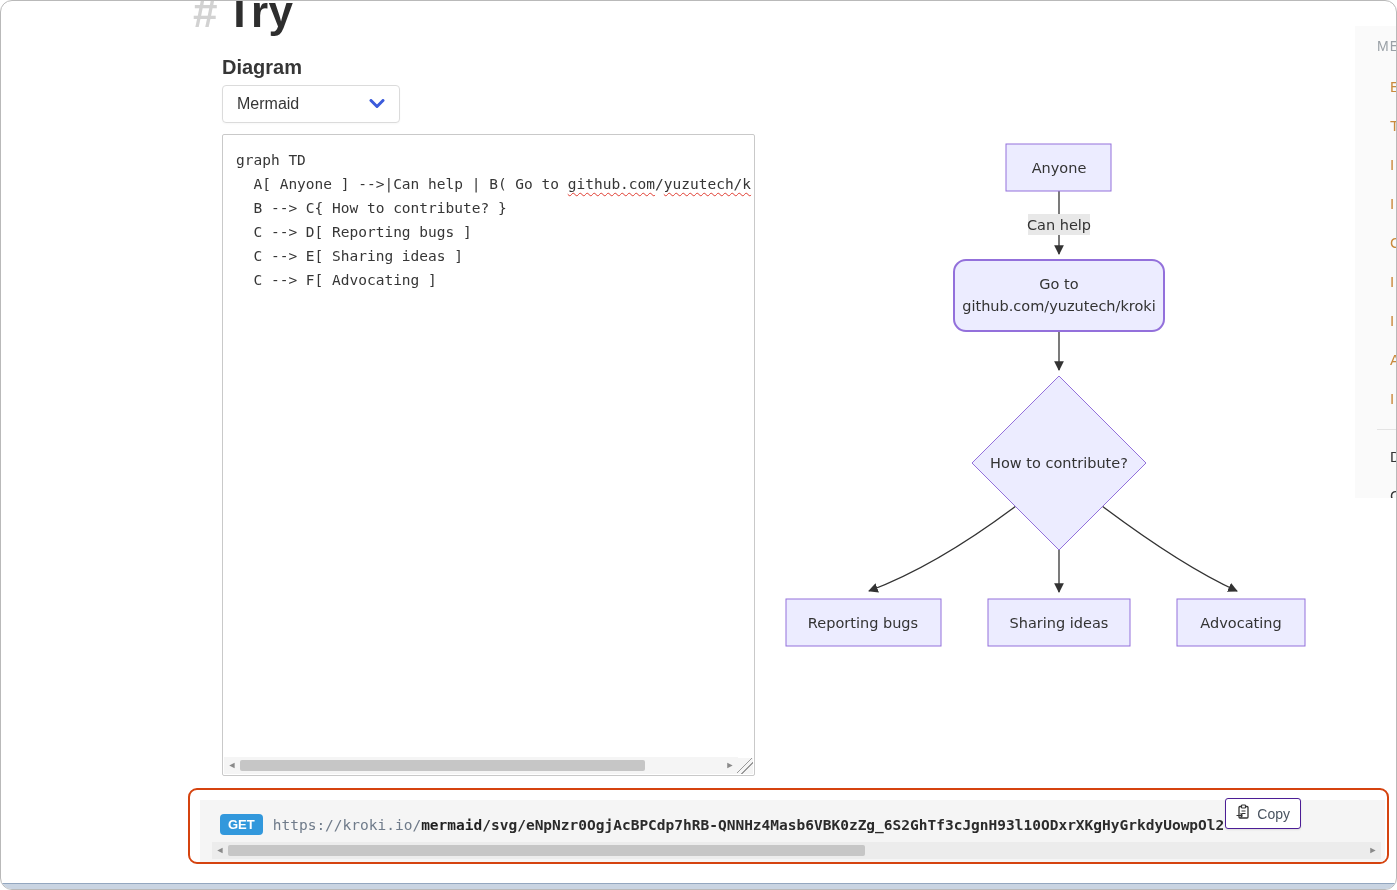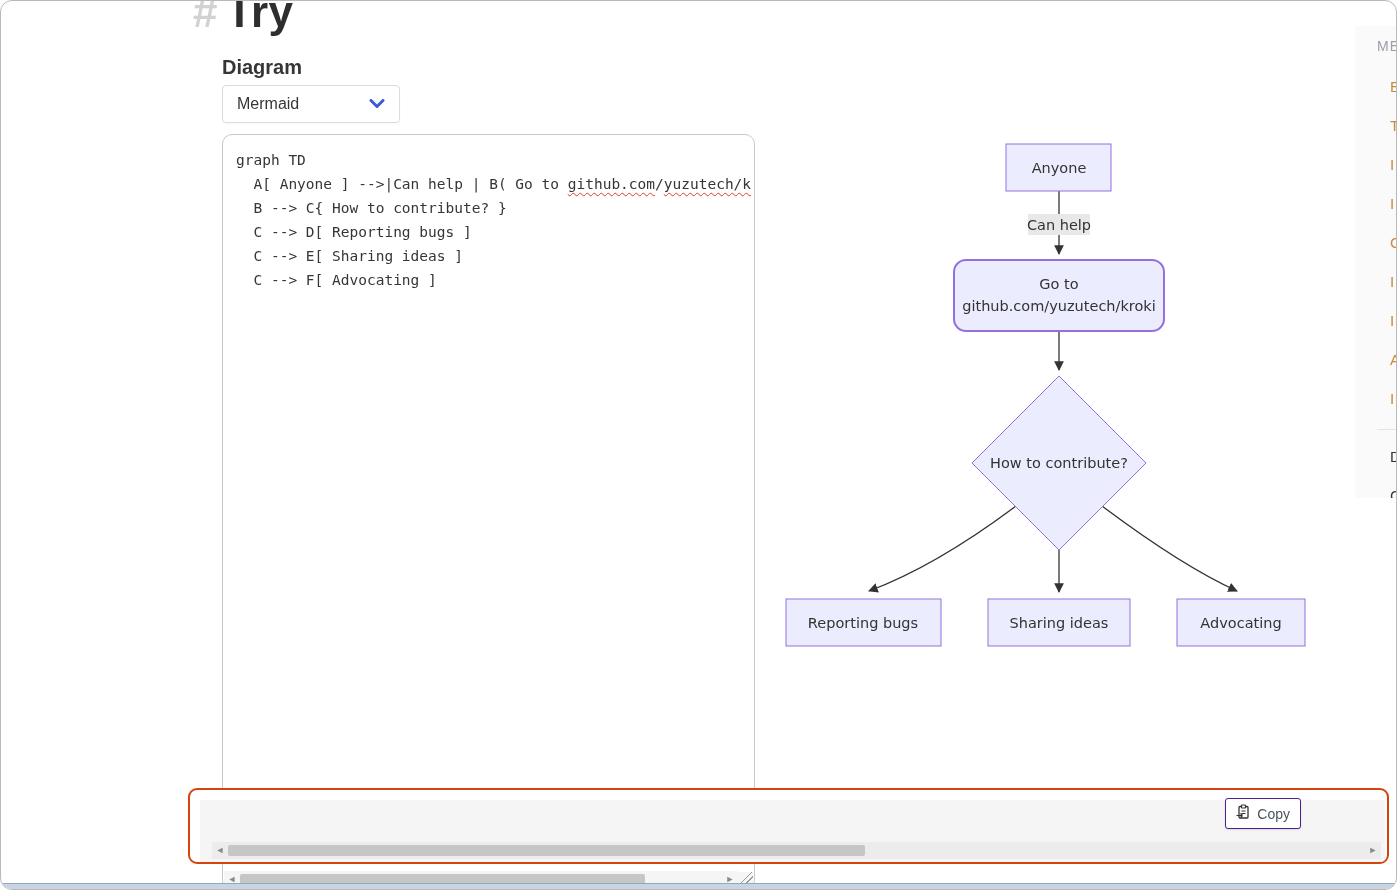--- a/index.html
+++ b/index.html
@@ -9,21 +9,21 @@
   
   .page-heading { position:absolute; left:192px; top:-14px; font-size:44px; font-weight:700; color:#2e2e2e; letter-spacing:.5px; }
   .page-heading .hash { color:#d2d2d2; margin-right:8px; font-weight:600; }
 
   
   .field-label { position:absolute; left:221px; top:55px; font-size:20px; font-weight:700; color:#363636; }
   .select-box { position:absolute; left:221px; top:84px; width:178px; height:38px; background:#fff; border:1px solid #dbdbdb; border-radius:4px; display:flex; align-items:center; justify-content:space-between; padding:0 14px; cursor:pointer; box-shadow:0 1px 2px rgba(0,0,0,.03); }
   .select-box .sel-text { font-size:16px; color:#363636; }
 
   
-  .code-editor { position:absolute; left:221px; top:133px; width:533px; height:756px; background:#fff; border:1px solid #c9c9c9; border-radius:10px; }
+  .code-editor { position:absolute; left:221px; top:133px; width:533px; height:642px; background:#fff; border:1px solid #c9c9c9; border-radius:2px; }
   .code-editor pre { font-family:"DejaVu Sans Mono", monospace; font-size:14.5px; line-height:24px; color:#363636; padding:13px 0 0 13px; white-space:pre; overflow:hidden; height:606px; }
   .misspell { text-decoration:underline wavy #e03c31 1px; text-underline-offset:3px; }
   .hscroll { position:absolute; left:1px; bottom:1px; height:17px; background:#f5f5f5; display:flex; align-items:center; }
   .code-editor .hscroll { width:514px; }
   .hscroll .arrow { width:16px; text-align:center; font-size:9px; color:#8a8a8a; line-height:17px; }
   .hscroll .track { position:relative; flex:1; height:17px; }
   .hscroll .thumb { position:absolute; top:3px; height:11px; background:#c6c6c6; border-radius:2px; }
   .resize-grip { position:absolute; right:1px; bottom:1px; width:16px; height:16px; background:#f5f5f5;
     background-image:linear-gradient(135deg, transparent 44%, #9a9a9a 44%, #9a9a9a 50%, transparent 50%, transparent 62%, #9a9a9a 62%, #9a9a9a 68%, transparent 68%); }
 
@@ -120,20 +120,24 @@
 
     <rect x="217" y="468" width="142" height="47" fill="#ECECFF" stroke="#9370DB" stroke-width="1"></rect>
     <text x="288" y="497" text-anchor="middle">Sharing ideas</text>
 
     <rect x="406" y="468" width="128" height="47" fill="#ECECFF" stroke="#9370DB" stroke-width="1"></rect>
     <text x="470" y="497" text-anchor="middle">Advocating</text>
   </svg>
 
   <div class="url-bar">
     <div class="url-inner">
+      <div class="url-line">
+        <span class="method-badge">GET</span>
+        <span class="url-text"><span class="url-host">https://kroki.io/</span><span class="url-diagram">mermaid</span><span class="url-rest">/svg/eNpNzr0OgjAcBPCdp7hRB-QNNHz4Masb6VBK0zZg_6S2GhTf3cJgnH93l10ODxrXKgHyGrkdyUowpOl2</span></span>
+      </div>
       <div class="hscroll">
         <span class="arrow">◄</span>
         <span class="track">
             <span class="thumb" style="left:0; width:56%;"></span>
           </span>
         <span class="arrow">►</span>
       </div>
     </div>
     <div class="copy-btn">
       <span>

